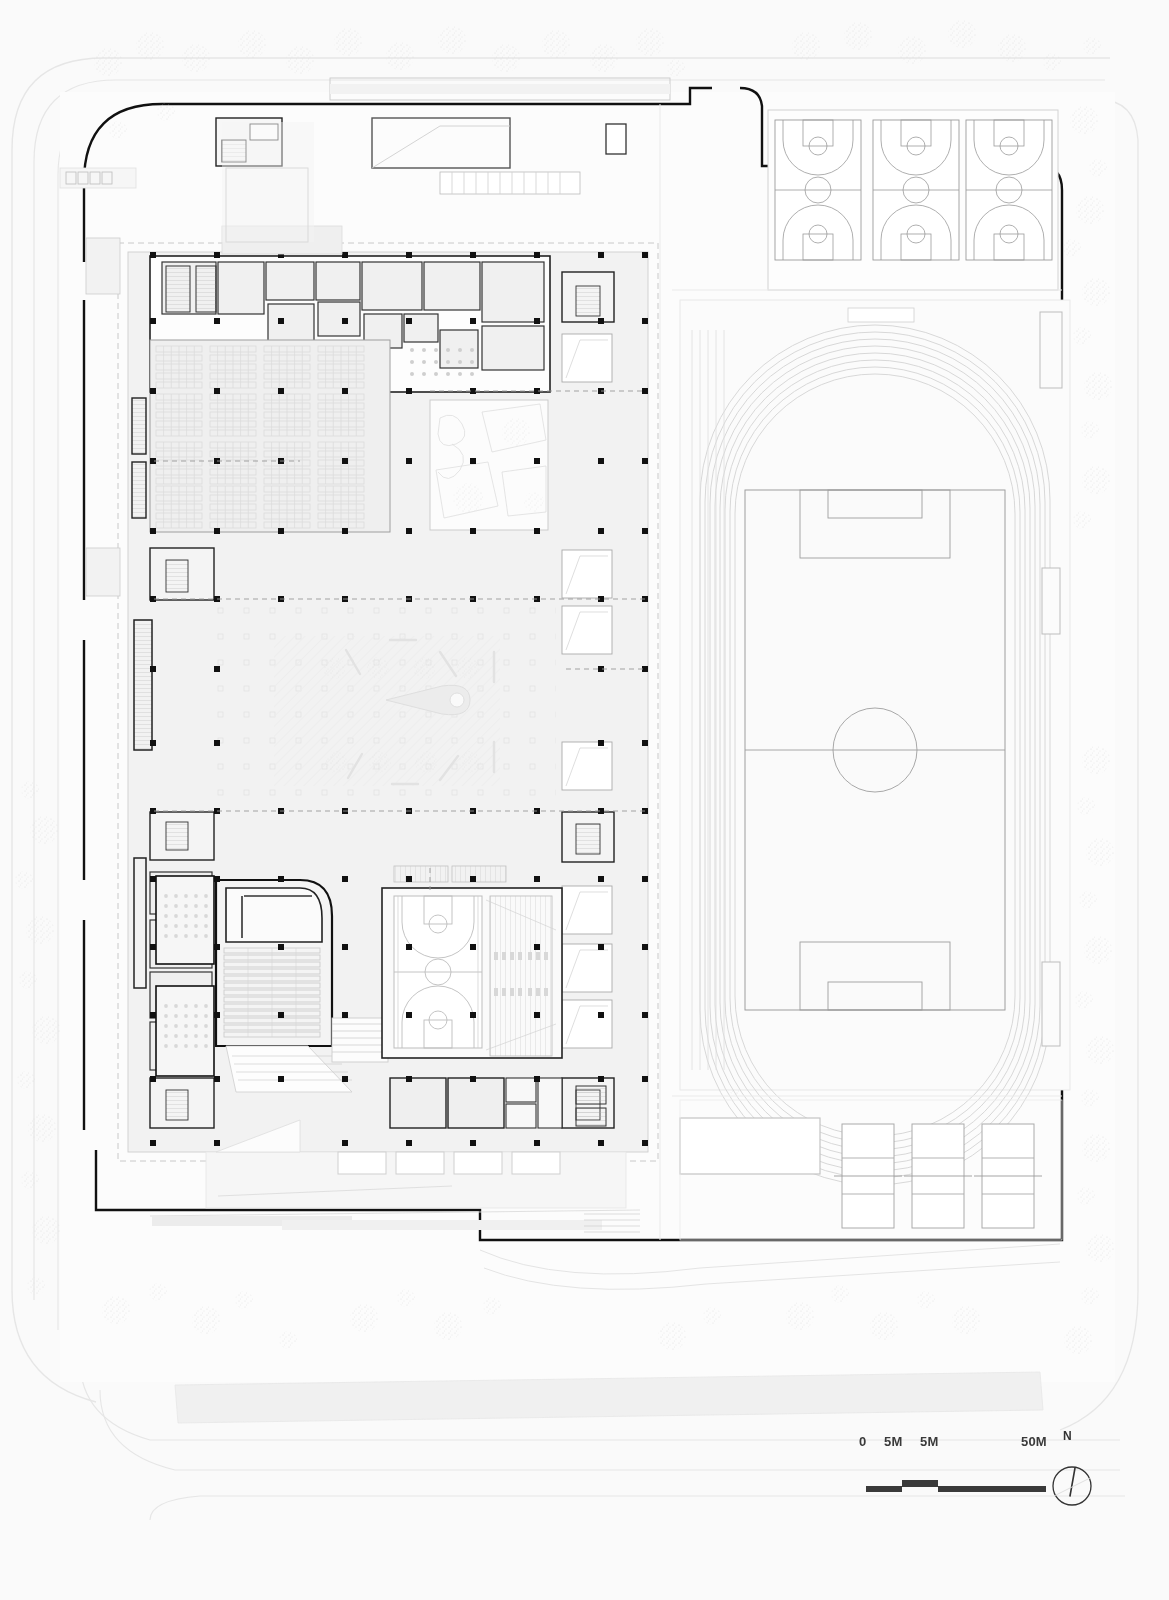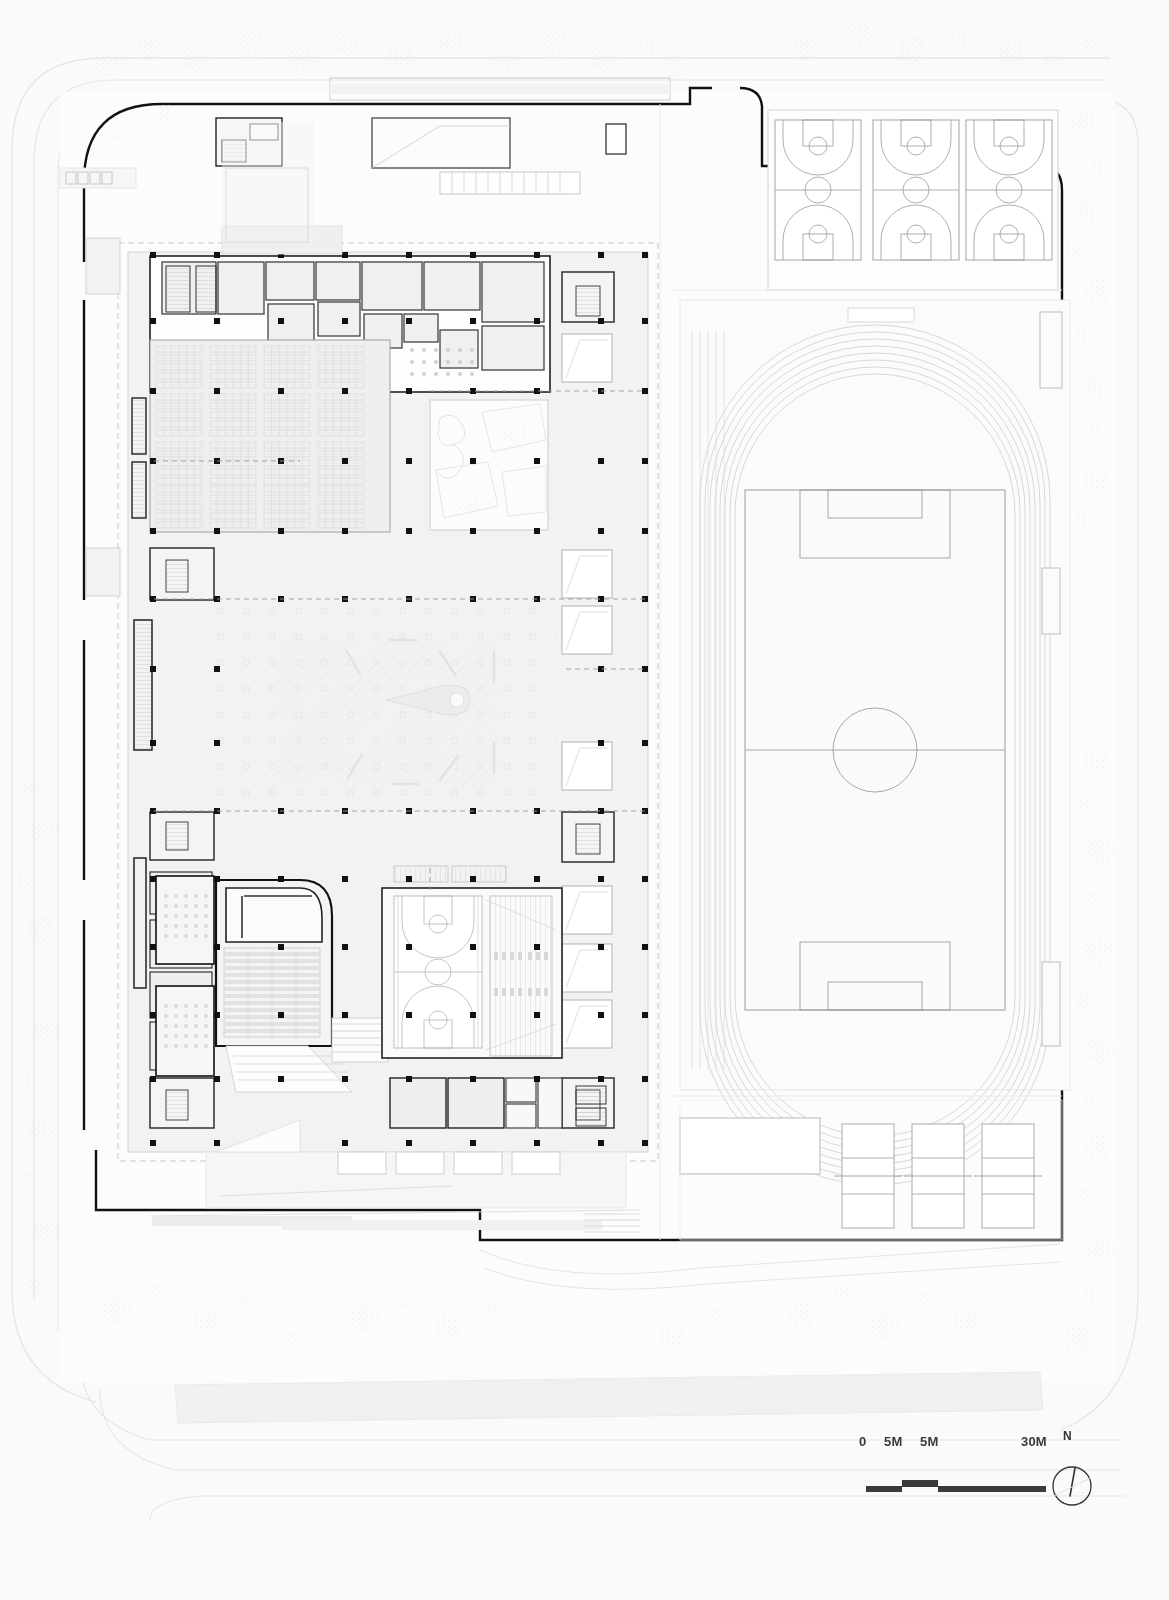--- a/index.html
+++ b/index.html
@@ -922,18 +922,18 @@
       <path d="M 1054 1496 L 1090 1478" stroke="#dcdcdc" stroke-width="0.9" fill="none"></path>
     </g>
 
   </svg>
 
   <div class="legend">
     <div class="scale-labels">
       <span class="lbl0">0</span>
       <span class="lbl5">5M</span>
       <span class="lbl10">5M</span>
-      <span class="lbl30">30M</span>
+      <span class="lbl30">50M</span>
     </div>
     <div class="compass-n">N</div>
   </div>
 
 </div>
 
 </body></html>

